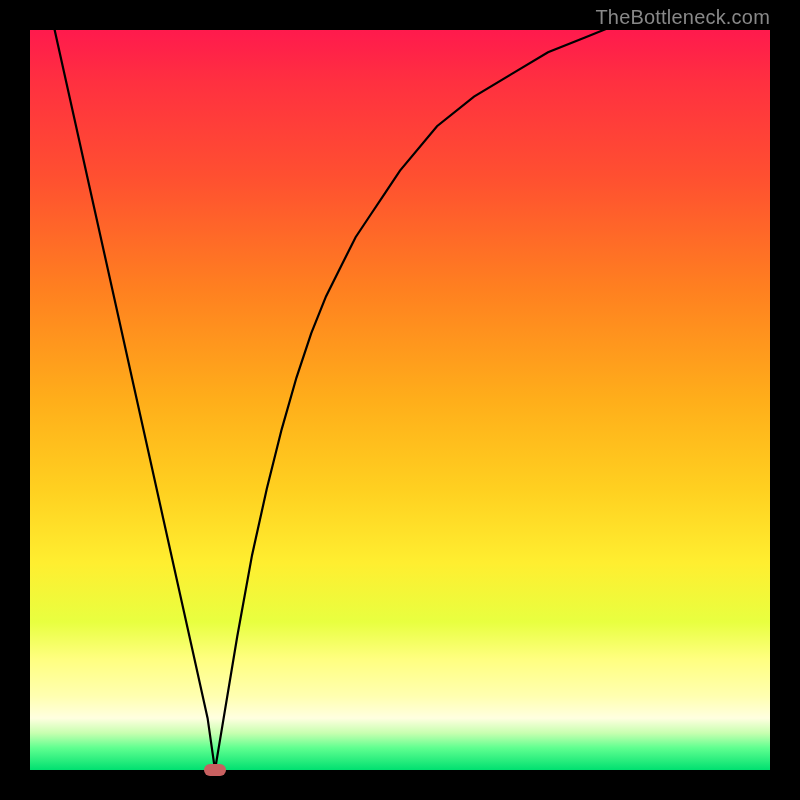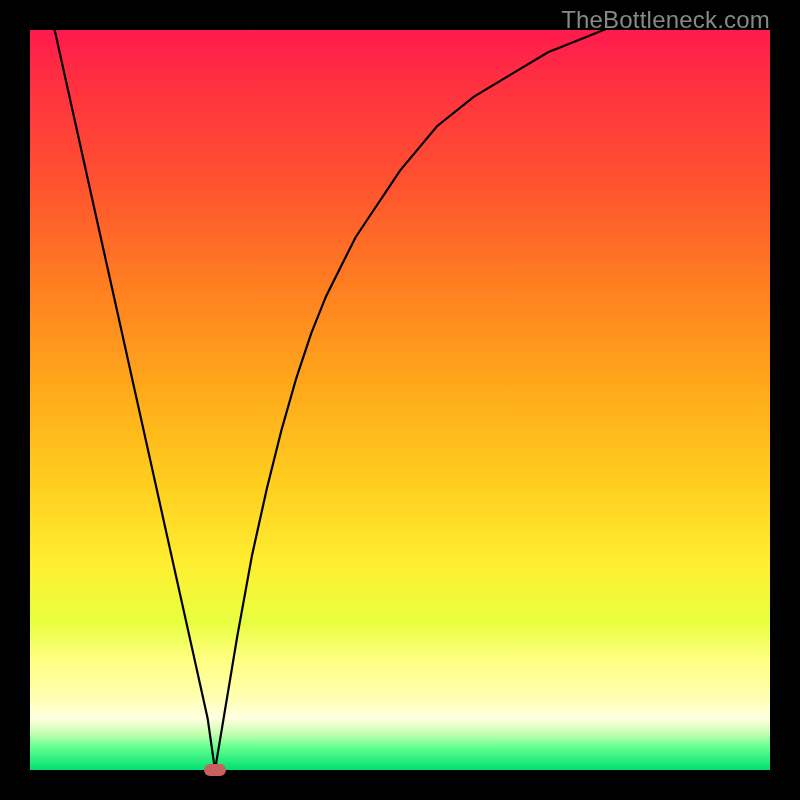--- a/index.html
+++ b/index.html
@@ -55,21 +55,21 @@
     background: #c86060;
     left: 0;
     top: 0;
     transform: translate(-50%, -50%);
   }
   .attribution {
     position: absolute;
     right: 30px;
     top: 6px;
     color: #888888;
-    font-size: 24px;
+    font-size: 20px;
     font-weight: 500;
     letter-spacing: 0.2px;
   }
 </style>
 </head>
 <body>
 <div class="wrap">
   <div class="plot">
     <svg class="curve" viewBox="0 0 740 740" preserveAspectRatio="none">
       <path id="chart-path" d="M0.0 -111.0 L14.8 -44.4 L29.6 22.2 L44.4 88.8 L59.2 155.4 L74.0 222.0 L88.8 288.6 L103.6 355.2 L118.4 421.8 L133.2 488.4 L148.0 555.0 L162.8 621.6 L177.6 688.2 L185.0 740.0 L192.4 695.6 L207.2 606.8 L222.0 525.4 L236.8 458.8 L251.6 399.6 L266.4 347.8 L281.2 303.4 L296.0 266.4 L310.8 236.8 L325.6 207.2 L340.4 185.0 L355.2 162.8 L370.0 140.6 L407.0 96.2 L444.0 66.6 L481.0 44.4 L518.0 22.2 L555.0 7.4 L592.0 -7.4 L629.0 -22.2 L666.0 -29.6 L703.0 -37.0 L740.0 -44.4" stroke="#000" stroke-width="2.2" fill="none"></path>

